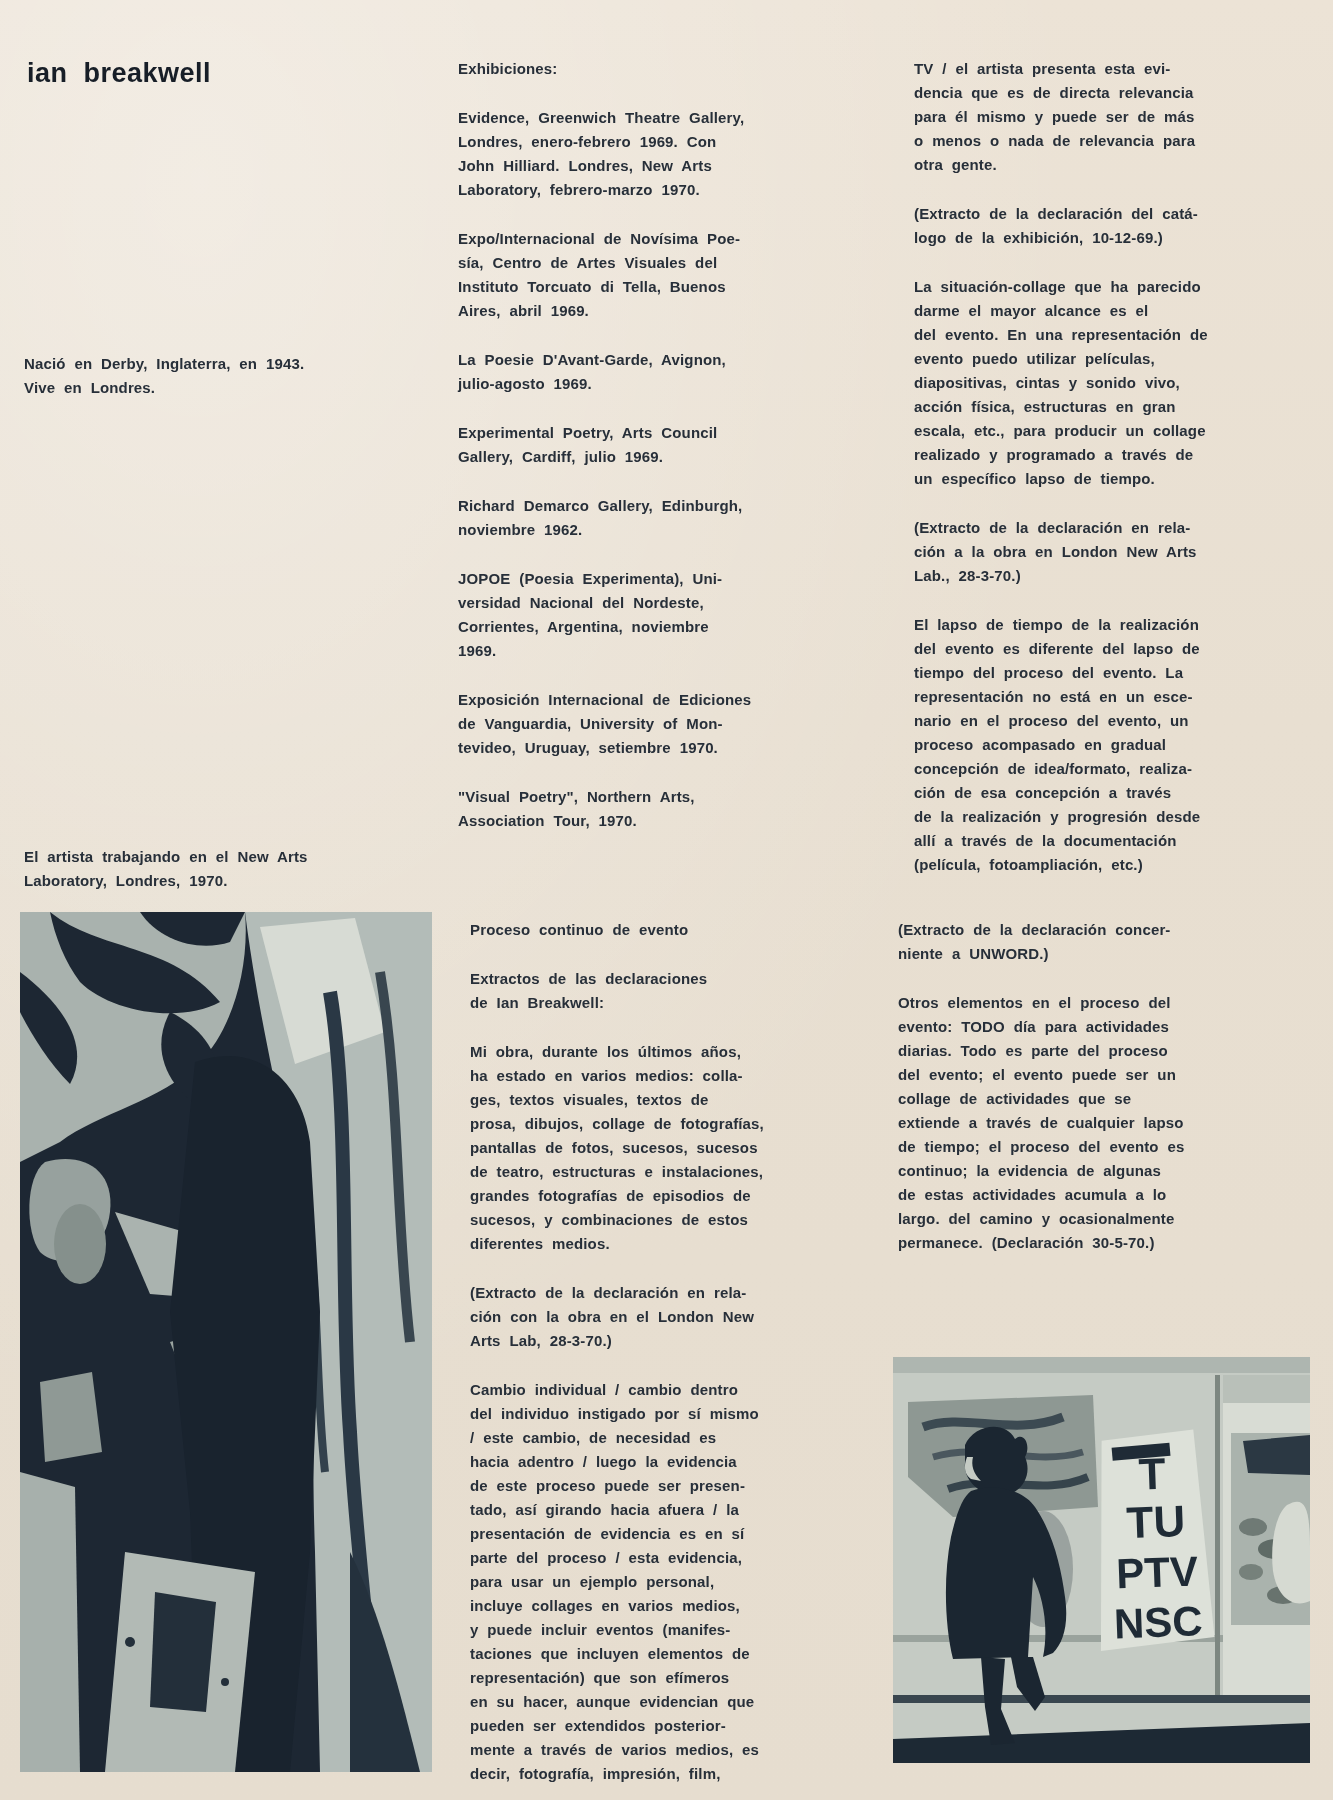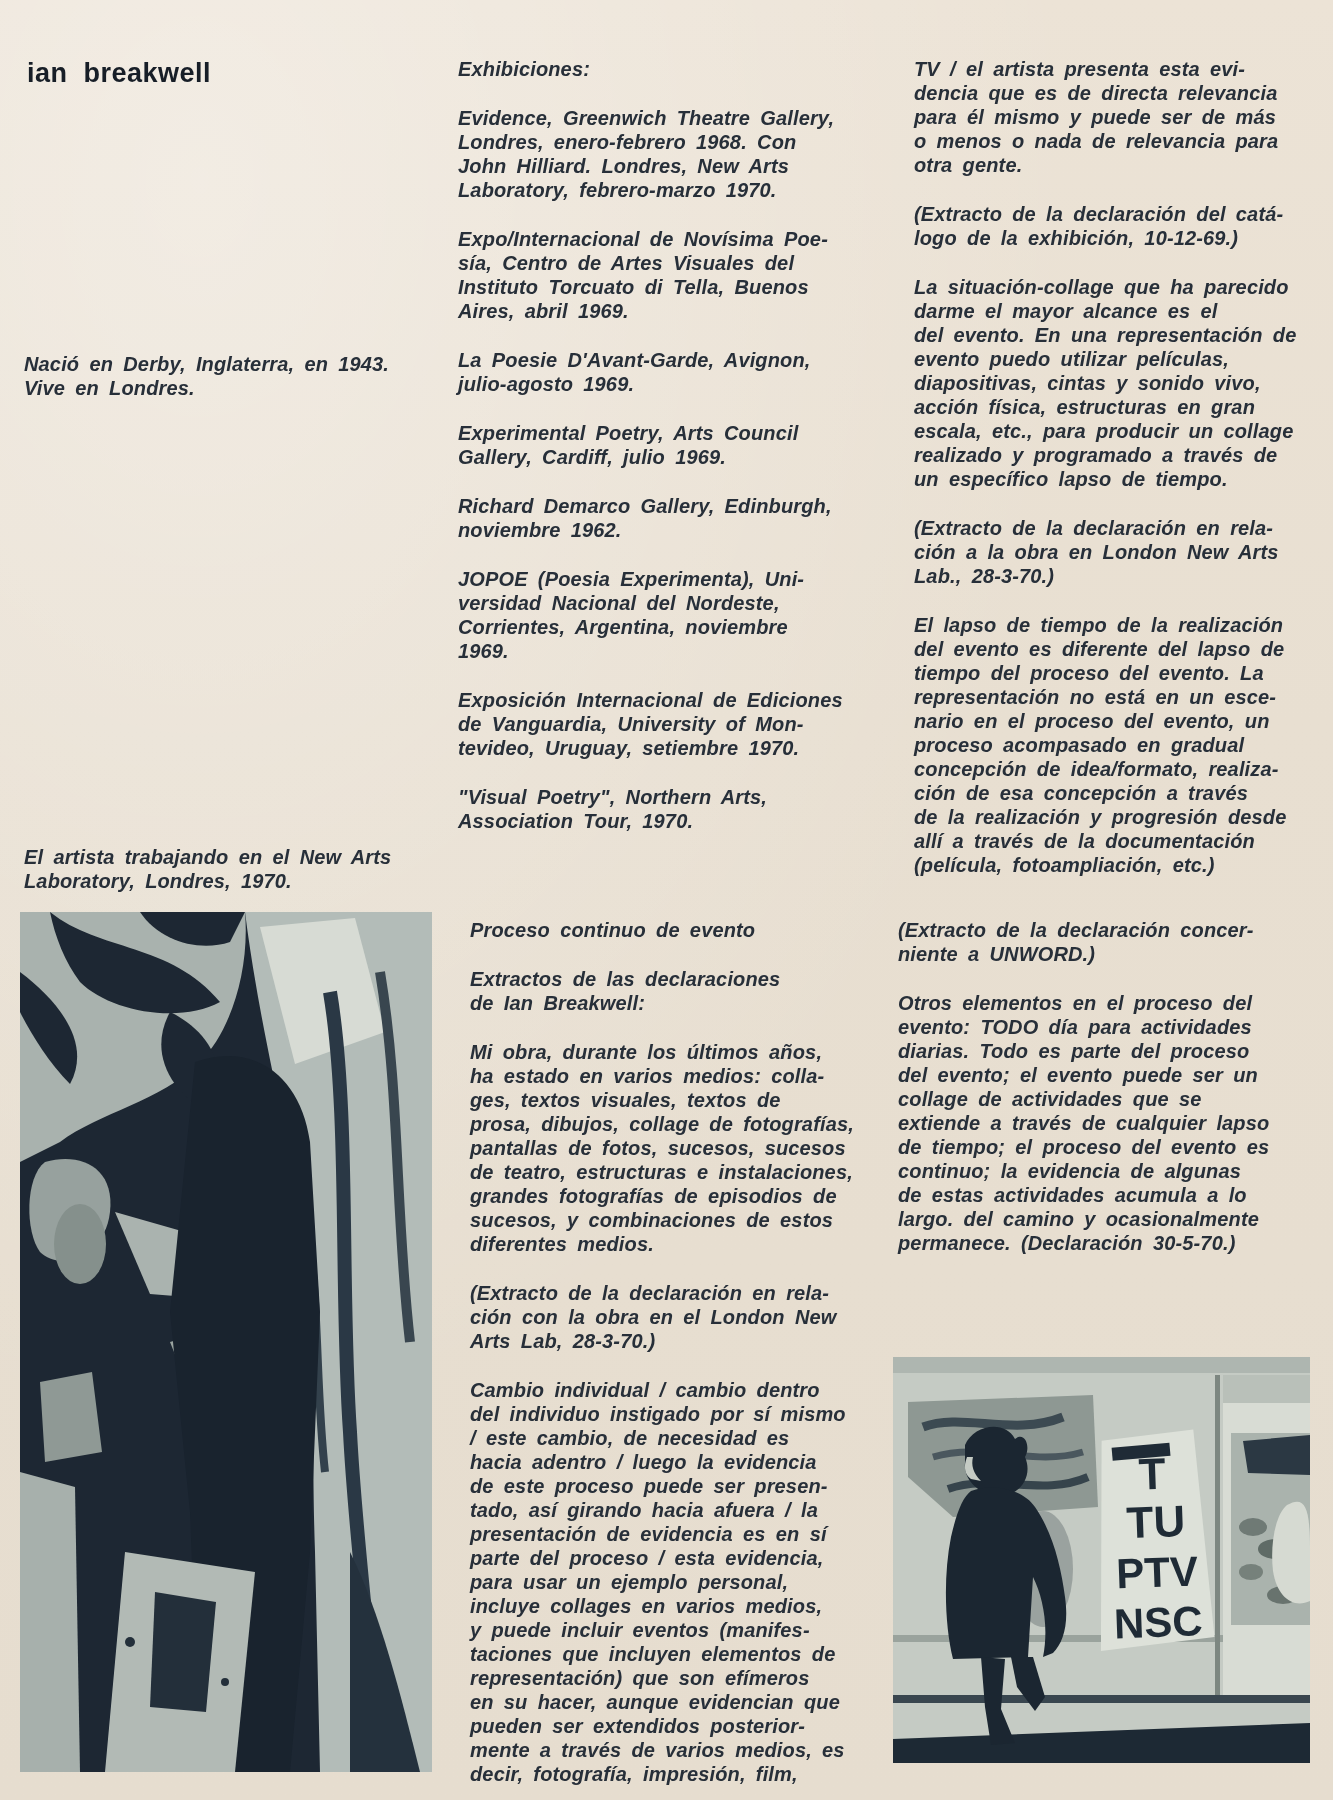--- a/index.html
+++ b/index.html
@@ -13,22 +13,22 @@
     font-weight:700;
     color:#272f39;
     overflow:hidden;
   }
   .title {
     position:absolute; left:27px; top:40px;
     font-size:27px; letter-spacing:0.5px; word-spacing:8px; color:#171e27;
   }
   .text-block {
     position:absolute;
-    font-size:20px; line-height:24px;
-    letter-spacing:0.15px; word-spacing:4.5px;font-style:italic;
+    font-size:15px; line-height:24px;
+    letter-spacing:0.15px; word-spacing:4.5px;
   }
   .para { white-space:pre-line; margin:0 0 25px 0; }
   .para:last-child { margin-bottom:0; }
   .heading-line { white-space:pre-line; margin:0 0 25px 0; }
   #bio       { left:24px;  top:352px; width:430px; }
   #caption   { left:24px;  top:845px; width:400px; }
   #mid-top   { left:458px; top:57px;  width:400px; }
   #mid-bottom{ left:470px; top:918px; width:402px; }
   #right-top { left:898px; top:57px;  width:420px;margin-left:16px; }
   #right-bot { left:898px; top:918px; width:420px; }
@@ -52,21 +52,21 @@
 
   <div class="text-block" id="caption">
     <p class="para">El artista trabajando en el New Arts
 Laboratory, Londres, 1970.</p>
   </div>
 
   <div class="text-block" id="mid-top">
     <p class="heading-line">Exhibiciones:</p>
     <div>
         <p class="para">Evidence, Greenwich Theatre Gallery,
-Londres, enero-febrero 1968. Con
+Londres, enero-febrero 1969. Con
 John Hilliard. Londres, New Arts
 Laboratory, febrero-marzo 1970.</p>
         <p class="para">Expo/Internacional de Novísima Poe-
 sía, Centro de Artes Visuales del
 Instituto Torcuato di Tella, Buenos
 Aires, abril 1969.</p>
         <p class="para">La Poesie D'Avant-Garde, Avignon,
 julio-agosto 1969.</p>
         <p class="para">Experimental Poetry, Arts Council
 Gallery, Cardiff, julio 1969.</p>

